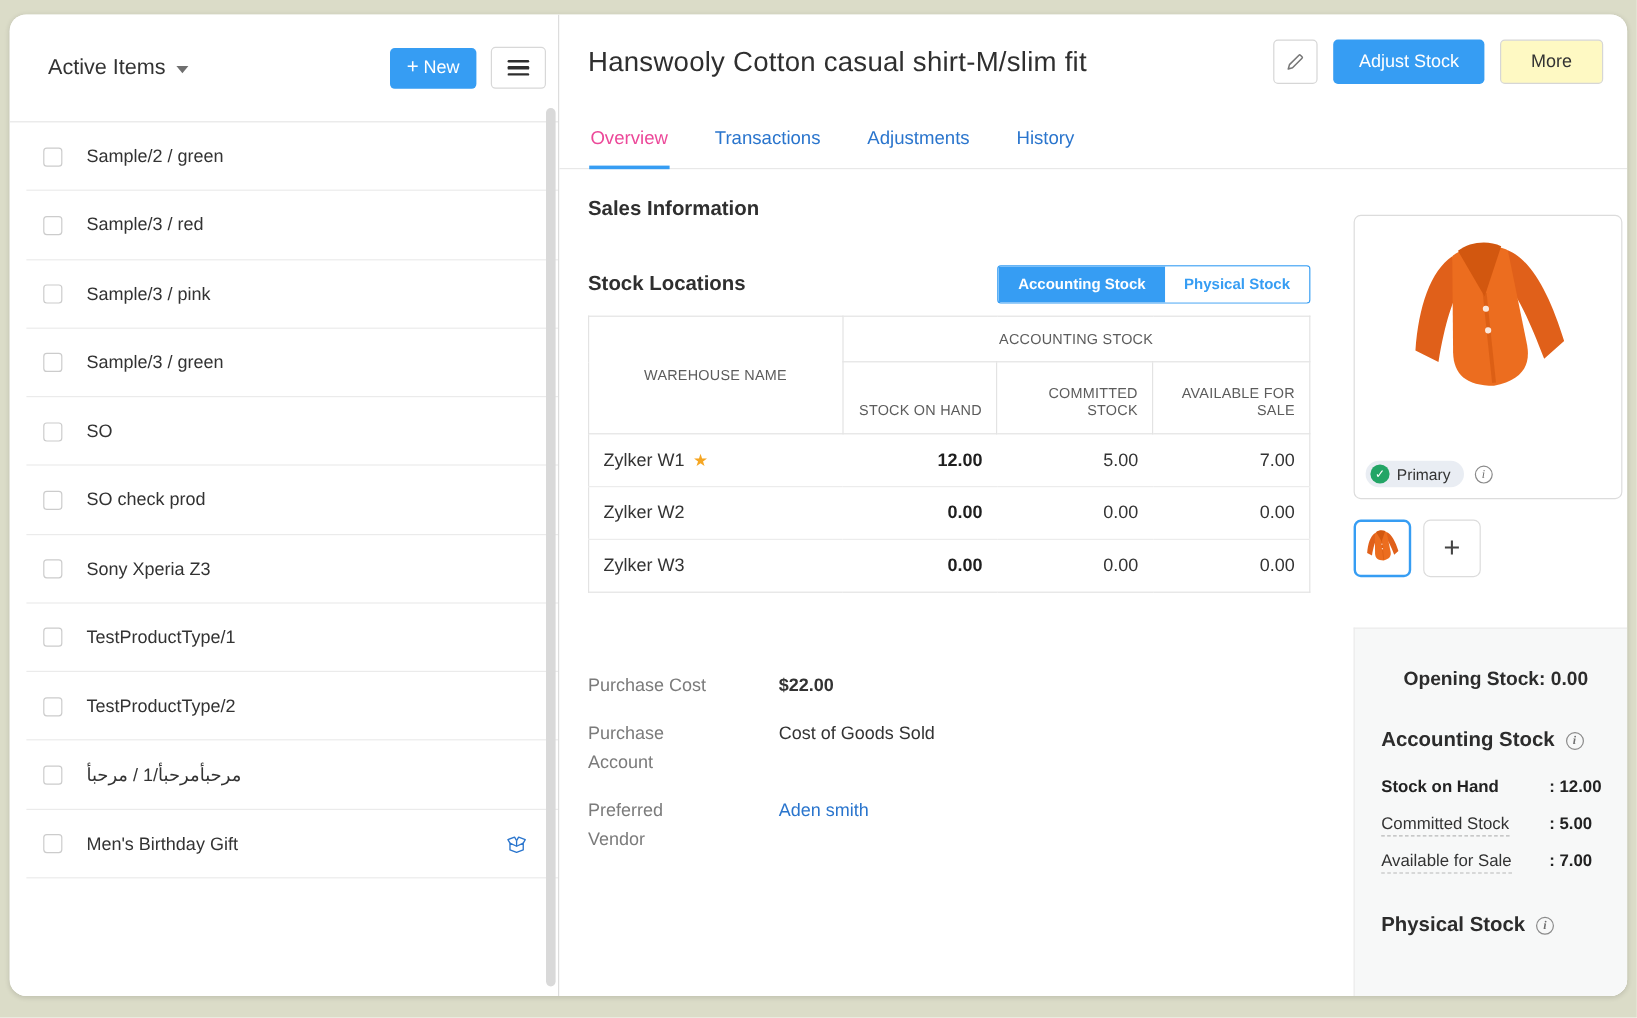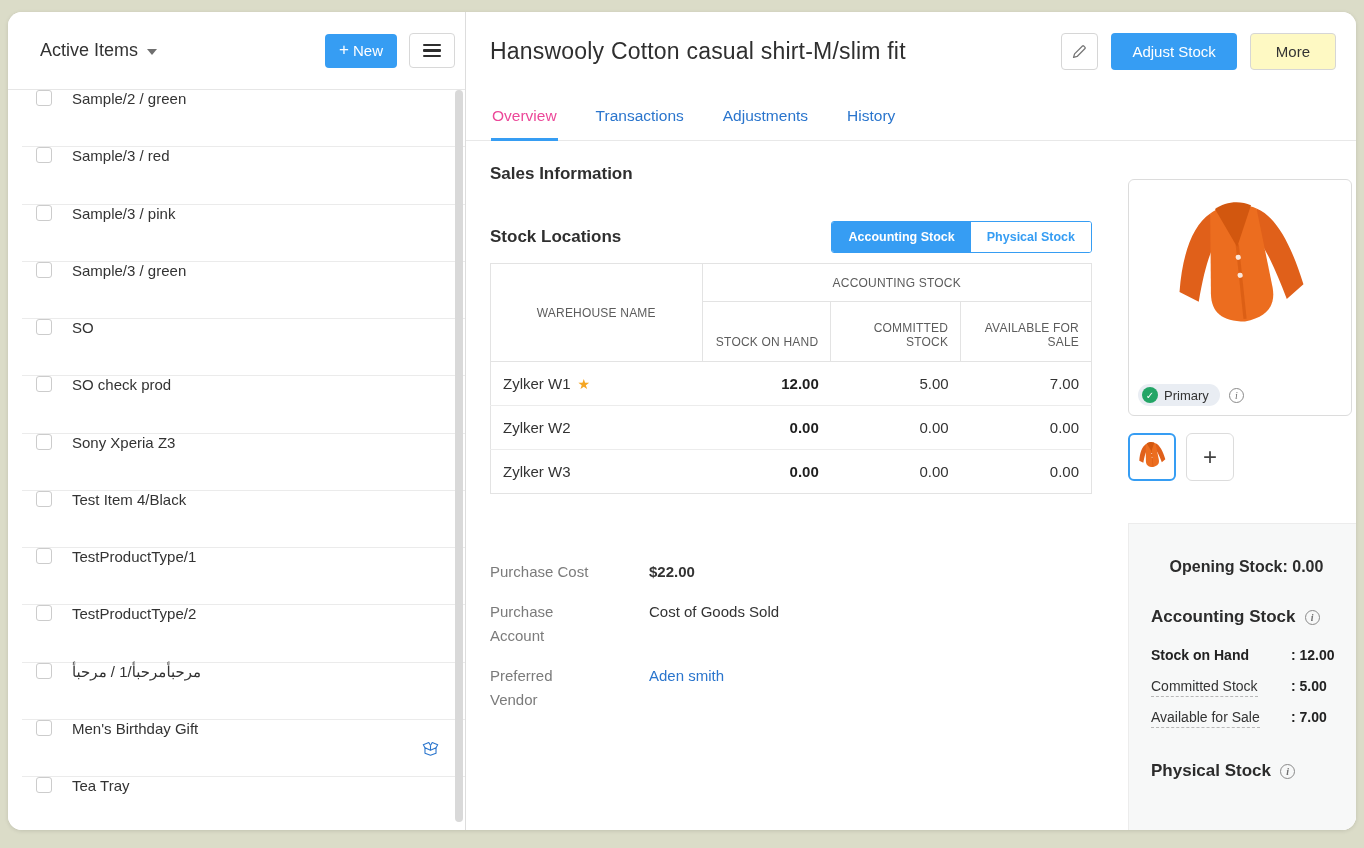--- a/index.html
+++ b/index.html
@@ -9,29 +9,29 @@
     --gray-label:#7b7b7b;
     --border:#e3e3e3;
   }
   *{margin:0;padding:0;box-sizing:border-box;}
   html,body{width:1364px;height:848px;}
   body{font-family:"Liberation Sans",sans-serif;background:#dbdcc8;position:relative;overflow:hidden;}
   .app{position:absolute;left:8px;top:12px;width:1348px;height:818px;background:#fff;border-radius:14px;overflow:hidden;display:flex;box-shadow:0 1px 4px rgba(0,0,0,.12);}
 
   
   .left{width:458px;flex:none;border-right:1px solid #ddd;display:flex;flex-direction:column;position:relative;background:#fff;}
-  .left-header{height:78px;flex:none;display:flex;align-items:center;padding:0 10px 0 32px;border-bottom:1px solid #e6e6e6;}
+  .left-header{height:90px;flex:none;display:flex;align-items:center;padding:0 10px 0 32px;border-bottom:1px solid #e6e6e6;}
   .lh-title{display:flex;align-items:center;gap:9px;font-size:18px;color:#333;cursor:pointer;}
   .caret{width:0;height:0;border-left:5px solid transparent;border-right:5px solid transparent;border-top:6px solid #6f6f6f;margin-top:2px;}
   .btn-new{margin-left:auto;height:34px;padding:0 14px;background:var(--blue);color:#fff;border:none;border-radius:4px;font-size:15px;font-family:inherit;display:flex;align-items:center;gap:4px;cursor:pointer;}
   .btn-new .plus{font-size:17px;font-weight:400;margin-top:-1px;}
   .btn-menu{margin-left:12px;width:46px;height:35px;background:#fff;border:1px solid #d8d8d8;border-radius:4px;display:flex;flex-direction:column;align-items:center;justify-content:center;gap:3px;cursor:pointer;}
   .btn-menu i{display:block;width:18px;height:2.5px;background:#2e2e2e;border-radius:1px;}
   .item-list{flex:1;overflow:hidden;}
-  .list-item{height:57.25px;display:flex;padding:0 26px 0 28px;position:relative;cursor:pointer;}
+  .list-item{height:57.25px;display:flex;align-items:center;padding:0 26px 0 28px;position:relative;cursor:pointer;}
   .list-item::after{content:'';position:absolute;left:14px;right:0;bottom:0;height:1px;background:#ebebeb;}
   .checkbox{width:16px;height:16px;flex:none;border:1px solid #ccc;border-radius:3px;background:#fff;}
   .item-label{margin-left:20px;font-size:15px;color:#333;}
   .item-icon{margin-left:auto;display:flex;align-items:center;}
   .scrollbar{position:absolute;right:2px;top:78px;bottom:8px;width:8px;background:#d9d9d9;border-radius:4px;}
 
   
   .main{flex:1;display:flex;flex-direction:column;overflow:hidden;background:#fff;}
   .main-header{height:79px;flex:none;display:flex;align-items:center;padding-left:24px;}
   .page-title{font-size:23px;font-weight:400;color:#2f2f2f;letter-spacing:.2px;}
@@ -162,25 +162,20 @@
     <span class="item-label">SO check prod</span>
 
   </div>
         <div class="list-item">
     <span class="checkbox"></span>
     <span class="item-label">Sony Xperia Z3</span>
 
   </div>
         <div class="list-item">
     <span class="checkbox"></span>
-    <span class="item-label">Test Item 4/Black</span>
-
-  </div>
-        <div class="list-item">
-    <span class="checkbox"></span>
     <span class="item-label">TestProductType/1</span>
 
   </div>
         <div class="list-item">
     <span class="checkbox"></span>
     <span class="item-label">TestProductType/2</span>
 
   </div>
         <div class="list-item">
     <span class="checkbox"></span>
@@ -191,25 +186,20 @@
     <span class="checkbox"></span>
     <span class="item-label">Men's Birthday Gift</span>
     <span class="item-icon">
       <svg viewBox="0 0 20 20" width="17" height="17" fill="none" stroke="#2a75cd" stroke-width="1.3" stroke-linejoin="round">
         <path d="M3.5 9 L10 12 L16.5 9 L16.5 15.5 L10 18 L3.5 15.5 Z"></path>
         <path d="M3.5 9 L1.5 5.5 L8 3 L10 6.5"></path>
         <path d="M16.5 9 L18.5 5.5 L12 3 L10 6.5"></path>
         <path d="M10 6.5 L10 12"></path>
       </svg>
     </span>
-  </div>
-        <div class="list-item">
-    <span class="checkbox"></span>
-    <span class="item-label">Tea Tray</span>
-
   </div>
       </div>
     <div class="scrollbar"></div>
   </aside>
 
   <main class="main">
     <div class="main-header">
       <h1 class="page-title">Hanswooly Cotton casual shirt-M/slim fit</h1>
       <div class="header-actions">
         <button class="btn-edit">

